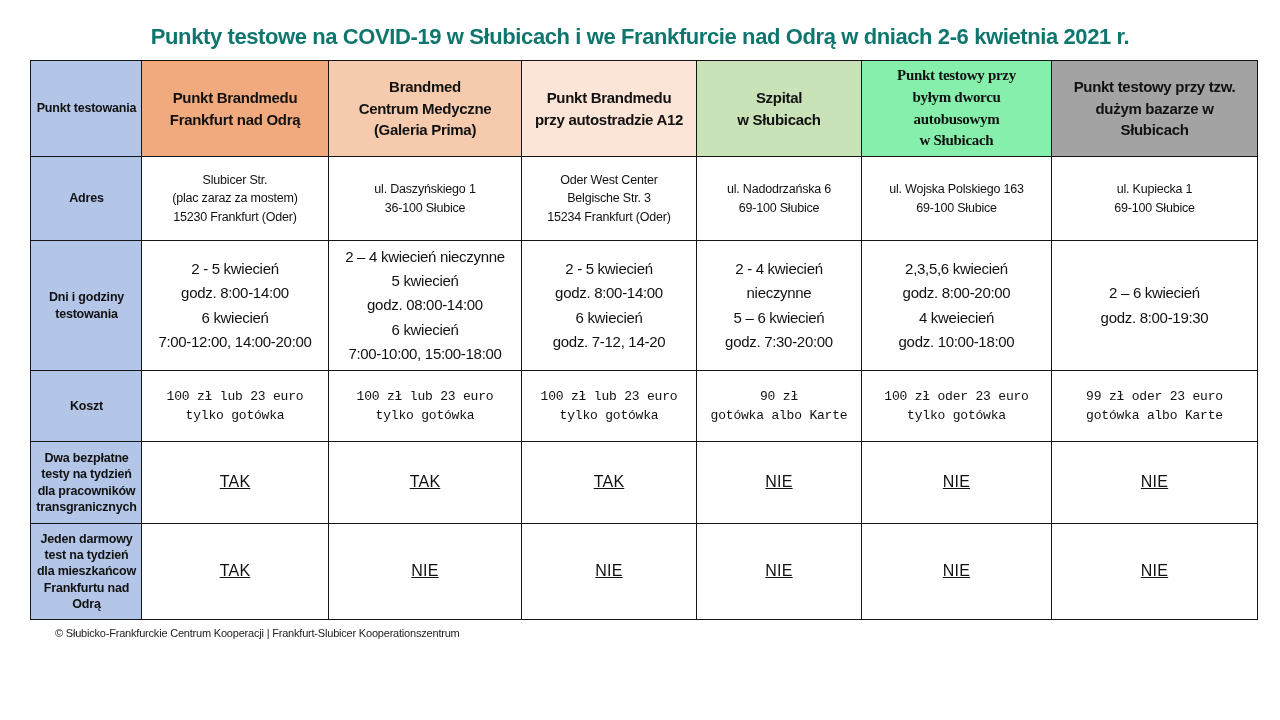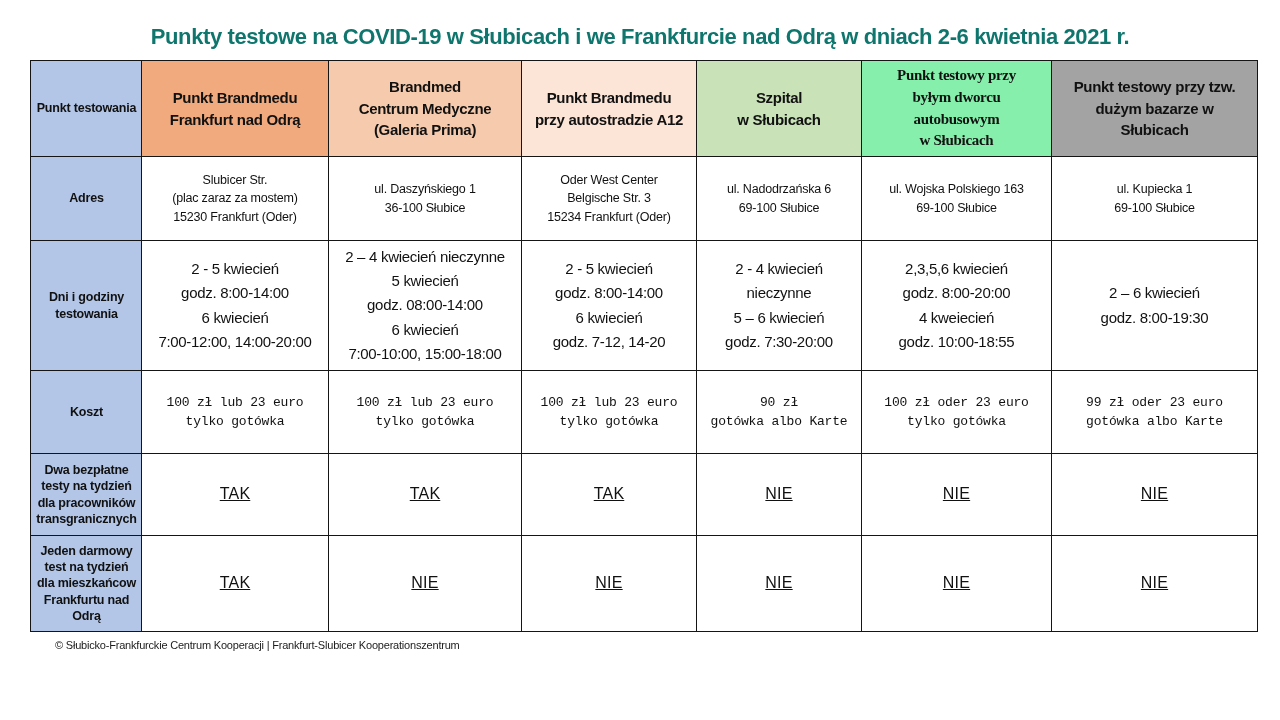--- a/index.html
+++ b/index.html
@@ -140,25 +140,25 @@
 godz. 8:00-14:00
 6 kwiecień
 godz. 7-12, 14-20</td>
       <td class="cell">2 - 4 kwiecień
 nieczynne
 5 – 6 kwiecień
 godz. 7:30-20:00</td>
       <td class="cell">2,3,5,6 kwiecień
 godz. 8:00-20:00
 4 kweiecień
-godz. 10:00-18:55</td>
+godz. 10:00-18:00</td>
       <td class="cell">2 – 6 kwiecień
 godz. 8:00-19:30</td>
     </tr>
-    <tr class="row-koszt" style="height:83px">
+    <tr class="row-koszt" style="height:71px">
       <th class="rowlabel">Koszt</th>
       <td class="cell">100 zł lub 23 euro
 tylko gotówka</td>
       <td class="cell">100 zł lub 23 euro
 tylko gotówka</td>
       <td class="cell">100 zł lub 23 euro
 tylko gotówka</td>
       <td class="cell">90 zł
 gotówka albo Karte</td>
       <td class="cell">100 zł oder 23 euro

